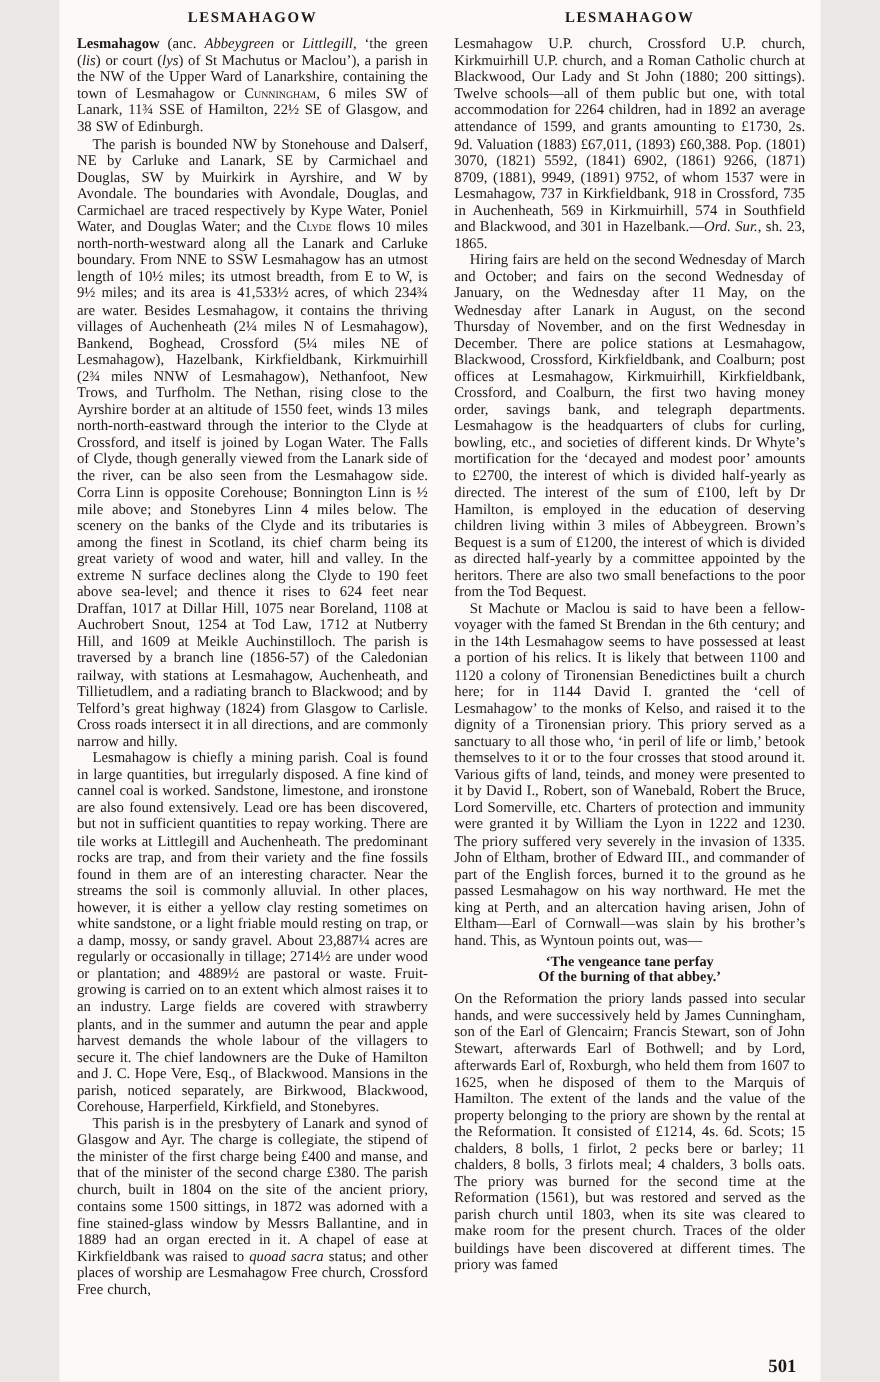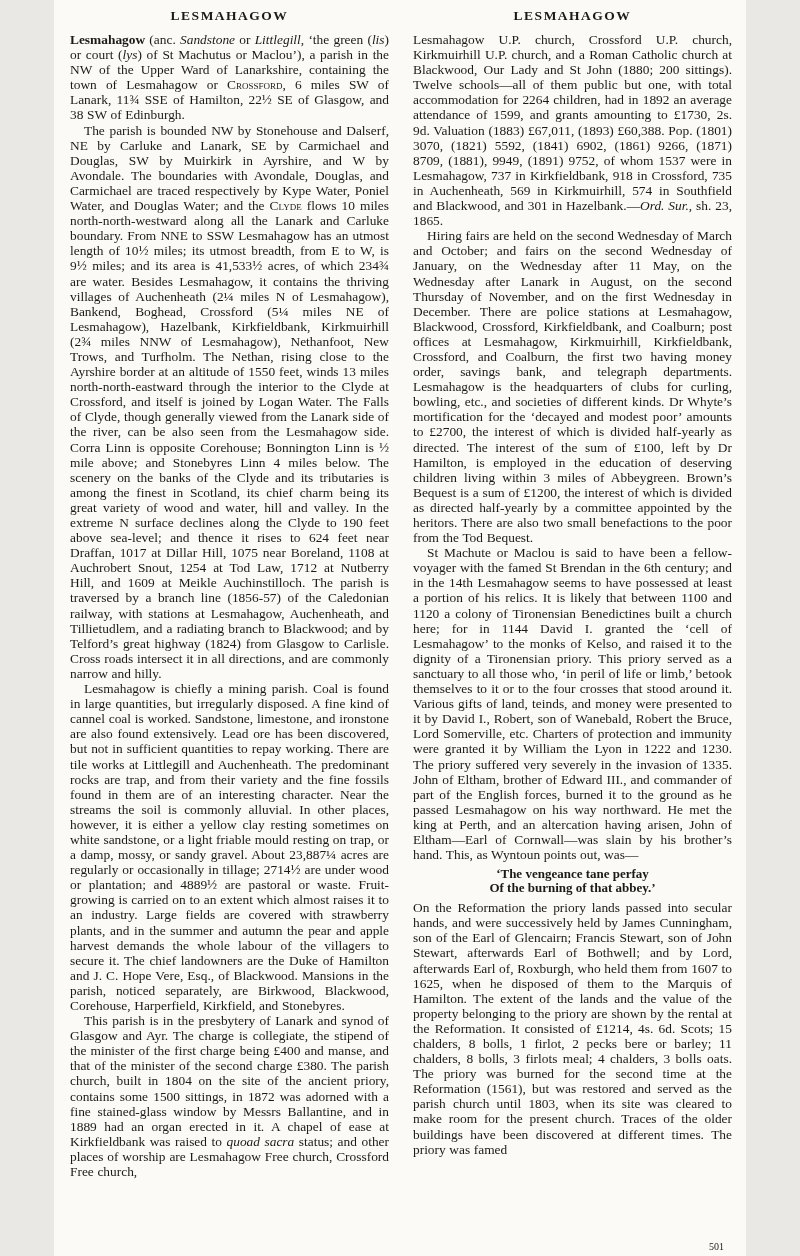--- a/index.html
+++ b/index.html
@@ -44,33 +44,33 @@
     text-align: center;
     font-weight: bold;
     font-size: 13px;
     line-height: 13.5px;
     margin: 5px 0 6px 0;
   }
   .page-number {
     position: absolute;
     bottom: 4px;
     right: 22px;
-    font-weight: normal;
-    font-size: 10px;
+    font-weight: bold;
+    font-size: 17px;
   }
 </style>
 </head>
 <body>
 
 <div class="sheet">
   <div class="cols">
     <div class="col">
       <div class="col-header">LESMAHAGOW</div>
       <div class="col-body">
-          <p class="para"><b>Lesmahagow</b> (anc. <i>Sandstone</i> or <i>Littlegill</i>, ‘the green (<i>lis</i>) or court (<i>lys</i>) of St Machutus or Maclou’), a parish in the NW of the Upper Ward of Lanarkshire, containing the town of Lesmahagow or <sc>Crossford</sc>, 6 miles SW of Lanark, 11¾ SSE of Hamilton, 22½ SE of Glasgow, and 38 SW of Edinburgh.</p>
+          <p class="para"><b>Lesmahagow</b> (anc. <i>Abbeygreen</i> or <i>Littlegill</i>, ‘the green (<i>lis</i>) or court (<i>lys</i>) of St Machutus or Maclou’), a parish in the NW of the Upper Ward of Lanarkshire, containing the town of Lesmahagow or <sc>Cunningham</sc>, 6 miles SW of Lanark, 11¾ SSE of Hamilton, 22½ SE of Glasgow, and 38 SW of Edinburgh.</p>
           <p class="para indent">The parish is bounded NW by Stonehouse and Dalserf, NE by Carluke and Lanark, SE by Carmichael and Douglas, SW by Muirkirk in Ayrshire, and W by Avondale. The boundaries with Avondale, Douglas, and Carmichael are traced respectively by Kype Water, Poniel Water, and Douglas Water; and the <sc>Clyde</sc> flows 10 miles north-north-westward along all the Lanark and Carluke boundary. From NNE to SSW Lesmahagow has an utmost length of 10½ miles; its utmost breadth, from E to W, is 9½ miles; and its area is 41,533½ acres, of which 234¾ are water. Besides Lesmahagow, it contains the thriving villages of Auchenheath (2¼ miles N of Lesmahagow), Bankend, Boghead, Crossford (5¼ miles NE of Lesmahagow), Hazelbank, Kirkfieldbank, Kirkmuirhill (2¾ miles NNW of Lesmahagow), Nethanfoot, New Trows, and Turfholm. The Nethan, rising close to the Ayrshire border at an altitude of 1550 feet, winds 13 miles north-north-eastward through the interior to the Clyde at Crossford, and itself is joined by Logan Water. The Falls of Clyde, though generally viewed from the Lanark side of the river, can be also seen from the Lesmahagow side. Corra Linn is opposite Corehouse; Bonnington Linn is ½ mile above; and Stonebyres Linn 4 miles below. The scenery on the banks of the Clyde and its tributaries is among the finest in Scotland, its chief charm being its great variety of wood and water, hill and valley. In the extreme N surface declines along the Clyde to 190 feet above sea-level; and thence it rises to 624 feet near Draffan, 1017 at Dillar Hill, 1075 near Boreland, 1108 at Auchrobert Snout, 1254 at Tod Law, 1712 at Nutberry Hill, and 1609 at Meikle Auchinstilloch. The parish is traversed by a branch line (1856-57) of the Caledonian railway, with stations at Lesmahagow, Auchenheath, and Tillietudlem, and a radiating branch to Blackwood; and by Telford’s great highway (1824) from Glasgow to Carlisle. Cross roads intersect it in all directions, and are commonly narrow and hilly.</p>
           <p class="para indent">Lesmahagow is chiefly a mining parish. Coal is found in large quantities, but irregularly disposed. A fine kind of cannel coal is worked. Sandstone, limestone, and ironstone are also found extensively. Lead ore has been discovered, but not in sufficient quantities to repay working. There are tile works at Littlegill and Auchenheath. The predominant rocks are trap, and from their variety and the fine fossils found in them are of an interesting character. Near the streams the soil is commonly alluvial. In other places, however, it is either a yellow clay resting sometimes on white sandstone, or a light friable mould resting on trap, or a damp, mossy, or sandy gravel. About 23,887¼ acres are regularly or occasionally in tillage; 2714½ are under wood or plantation; and 4889½ are pastoral or waste. Fruit-growing is carried on to an extent which almost raises it to an industry. Large fields are covered with strawberry plants, and in the summer and autumn the pear and apple harvest demands the whole labour of the villagers to secure it. The chief landowners are the Duke of Hamilton and J. C. Hope Vere, Esq., of Blackwood. Mansions in the parish, noticed separately, are Birkwood, Blackwood, Corehouse, Harperfield, Kirkfield, and Stonebyres.</p>
           <p class="para indent">This parish is in the presbytery of Lanark and synod of Glasgow and Ayr. The charge is collegiate, the stipend of the minister of the first charge being £400 and manse, and that of the minister of the second charge £380. The parish church, built in 1804 on the site of the ancient priory, contains some 1500 sittings, in 1872 was adorned with a fine stained-glass window by Messrs Ballantine, and in 1889 had an organ erected in it. A chapel of ease at Kirkfieldbank was raised to <i>quoad sacra</i> status; and other places of worship are Lesmahagow Free church, Crossford Free church,</p>
         </div>
     </div>
     <div class="col">
       <div class="col-header">LESMAHAGOW</div>
       <div class="col-body">
           <p class="para">Lesmahagow U.P. church, Crossford U.P. church, Kirkmuirhill U.P. church, and a Roman Catholic church at Blackwood, Our Lady and St John (1880; 200 sittings). Twelve schools—all of them public but one, with total accommodation for 2264 children, had in 1892 an average attendance of 1599, and grants amounting to £1730, 2s. 9d. Valuation (1883) £67,011, (1893) £60,388. Pop. (1801) 3070, (1821) 5592, (1841) 6902, (1861) 9266, (1871) 8709, (1881), 9949, (1891) 9752, of whom 1537 were in Lesmahagow, 737 in Kirkfieldbank, 918 in Crossford, 735 in Auchenheath, 569 in Kirkmuirhill, 574 in Southfield and Blackwood, and 301 in Hazelbank.—<i>Ord. Sur.</i>, sh. 23, 1865.</p>
           <p class="para indent">Hiring fairs are held on the second Wednesday of March and October; and fairs on the second Wednesday of January, on the Wednesday after 11 May, on the Wednesday after Lanark in August, on the second Thursday of November, and on the first Wednesday in December. There are police stations at Lesmahagow, Blackwood, Crossford, Kirkfieldbank, and Coalburn; post offices at Lesmahagow, Kirkmuirhill, Kirkfieldbank, Crossford, and Coalburn, the first two having money order, savings bank, and telegraph departments. Lesmahagow is the headquarters of clubs for curling, bowling, etc., and societies of different kinds. Dr Whyte’s mortification for the ‘decayed and modest poor’ amounts to £2700, the interest of which is divided half-yearly as directed. The interest of the sum of £100, left by Dr Hamilton, is employed in the education of deserving children living within 3 miles of Abbeygreen. Brown’s Bequest is a sum of £1200, the interest of which is divided as directed half-yearly by a committee appointed by the heritors. There are also two small benefactions to the poor from the Tod Bequest.</p>

